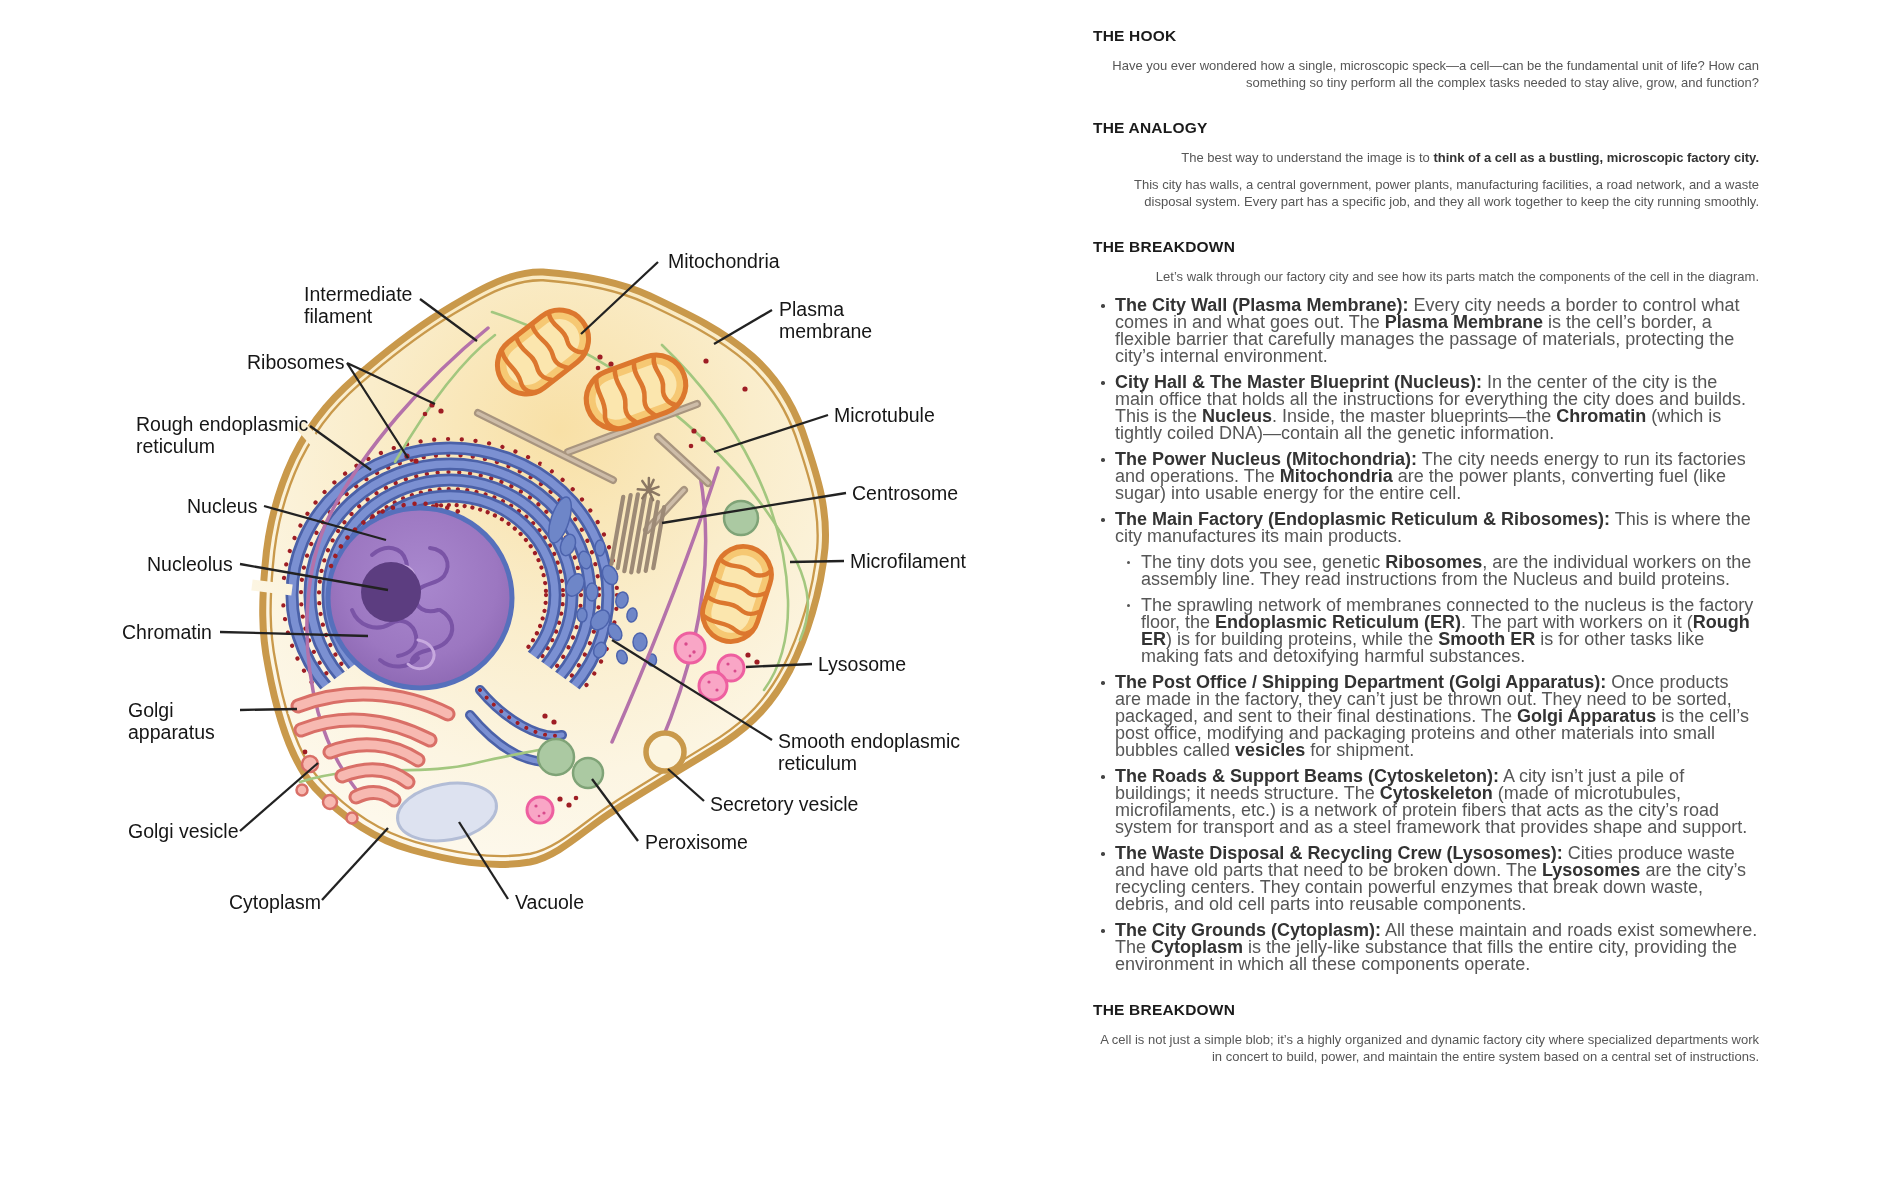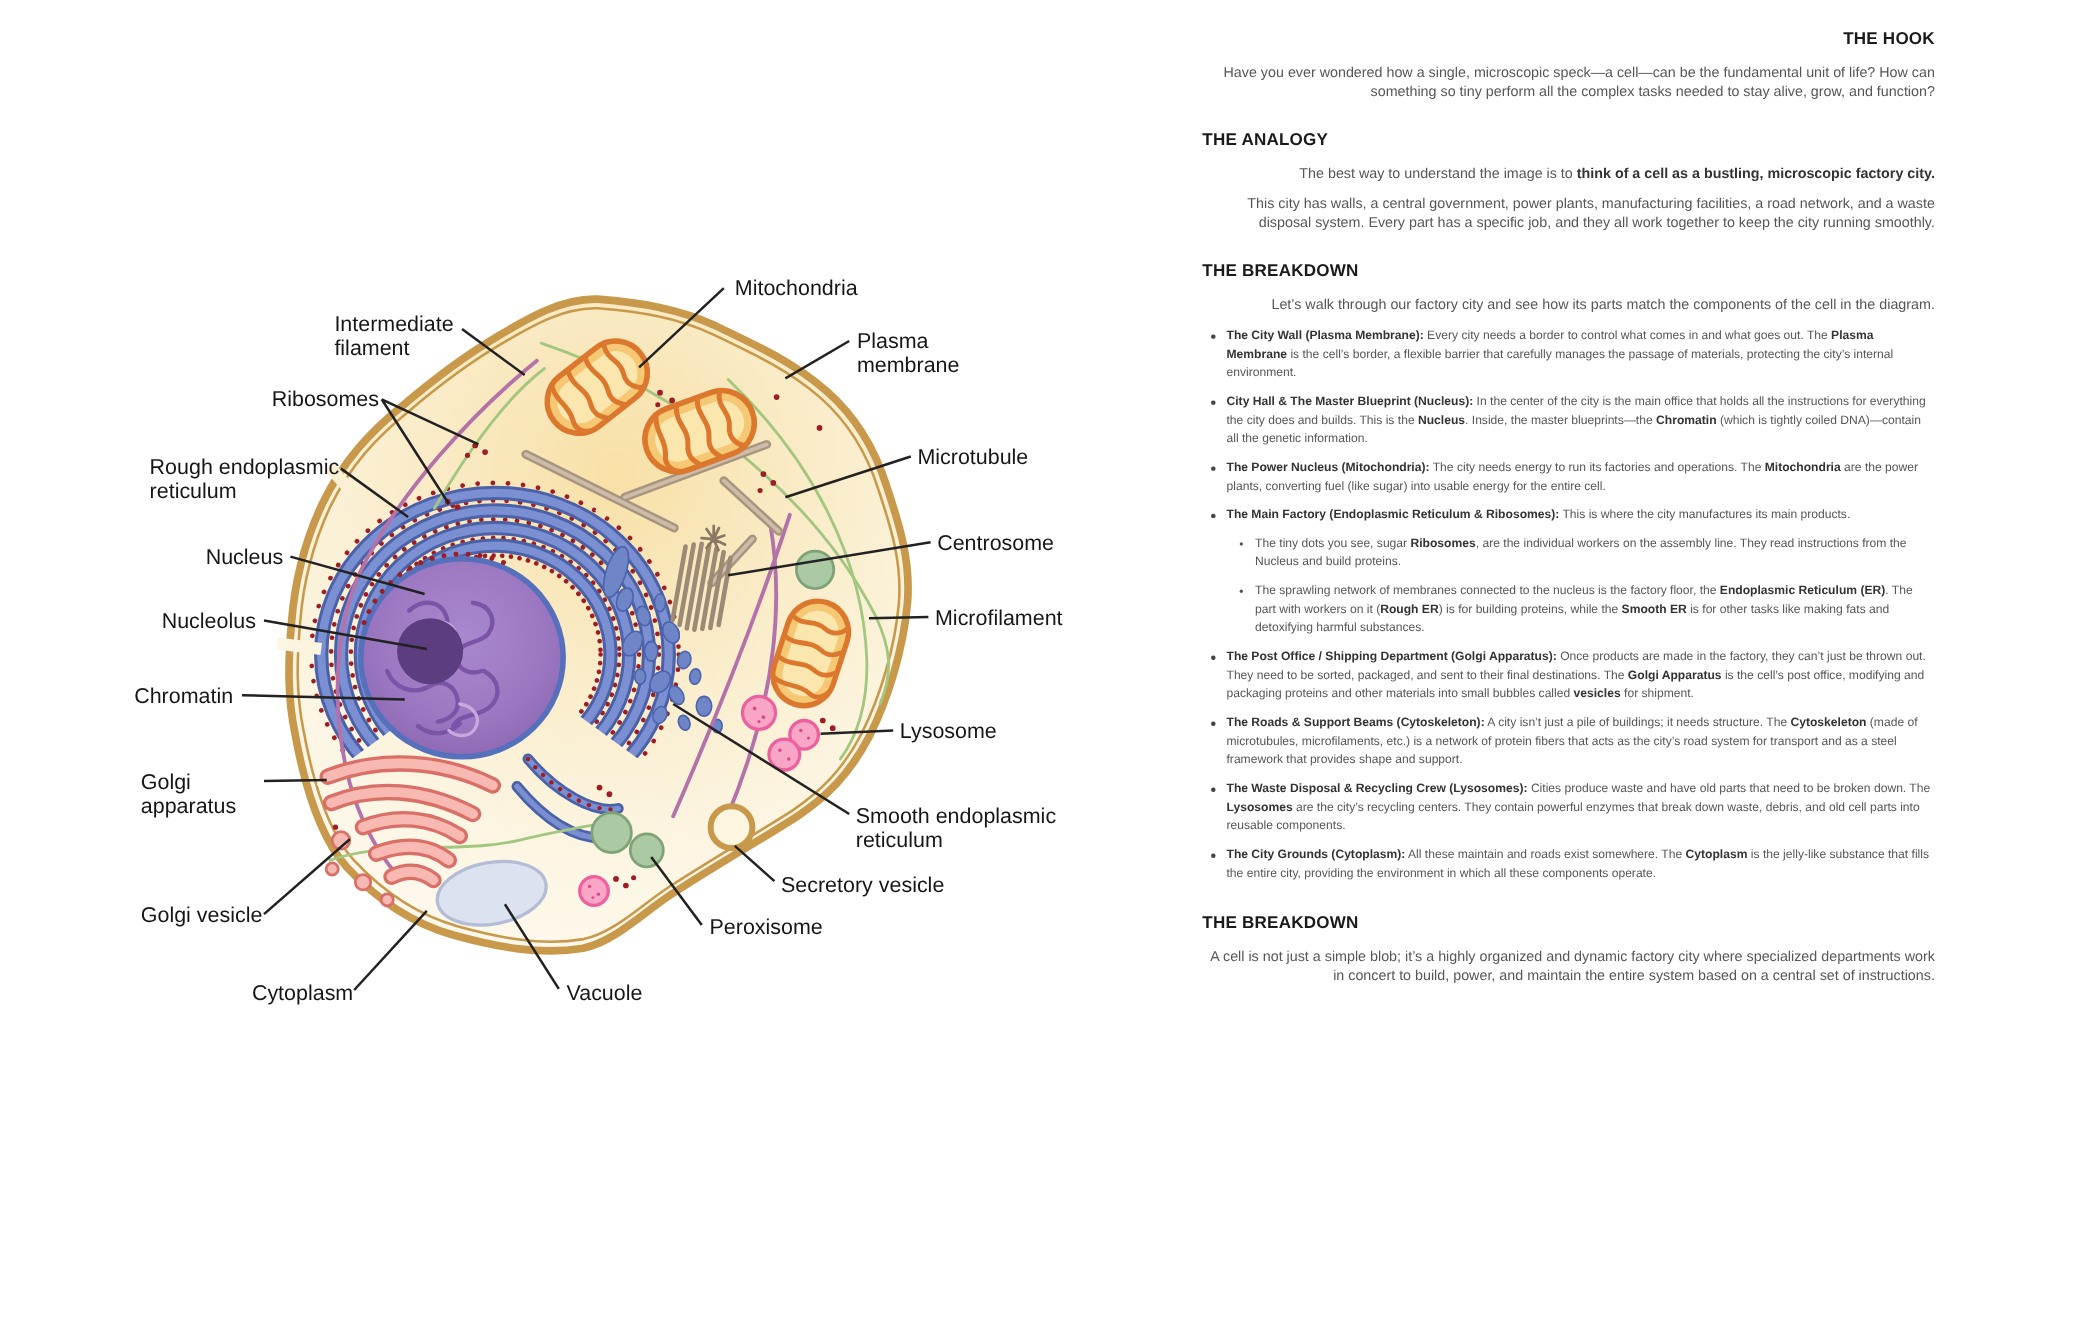--- a/index.html
+++ b/index.html
@@ -1,23 +1,23 @@
 <!DOCTYPE html>
 <html><head>
 <meta charset="utf-8">
 <style>
   html,body{margin:0;padding:0;background:#ffffff;}
   body{width:1900px;height:1200px;font-family:"Liberation Sans",sans-serif;}
   .stage{position:relative;width:1900px;height:1200px;overflow:hidden;background:#fff;}
   .diagram-panel{position:absolute;left:0;top:0;width:1060px;height:1200px;}
   .article{position:absolute;left:1093px;top:0;width:666px;padding-top:27px;}
   .article h3{font-size:15.5px;font-weight:700;color:#1a1a1a;margin:28px 0 12px 0;letter-spacing:.2px;}
-  .article section:first-child h3{margin-top:0;text-align:right;}
+  .article section:first-child h3{margin-top:0;}
   .article p{font-size:13px;line-height:17px;color:#565656;margin:0 0 10px 0;text-align:right;}
-  .runs{font-size:11px;line-height:17px;color:#565656;}
+  .runs{font-size:18px;line-height:17px;color:#565656;}
   span.b{font-weight:700;color:#333333;}
   ul.bullets{list-style:none;margin:12px 0 0 0;padding:0 0 0 6px;}
   ul.bullets > li{position:relative;padding-left:16px;margin-bottom:9px;}
   ul.bullets > li::before{content:"";position:absolute;left:2px;top:7px;width:3.5px;height:3.5px;border-radius:50%;background:#444;}
   ul.sub{margin:9px 0 0 0;padding-left:10px;}
   ul.sub > li{padding-left:16px;}
   ul.sub > li::before{width:3px;height:3px;background:#555;}
   svg text.lbl{font-size:19.5px;fill:#161616;}
   svg .leader{stroke:#222222;stroke-width:2.3;fill:none;}
 </style>
@@ -291,21 +291,21 @@
         <li>
             <div class="runs"><span class="b">City Hall &amp; The Master Blueprint (Nucleus):</span><span> In the center of the city is the main office that holds all the instructions for everything the city does and builds. This is the </span><span class="b">Nucleus</span><span>. Inside, the master blueprints—the </span><span class="b">Chromatin</span><span> (which is tightly coiled DNA)—contain all the genetic information.</span></div>
           </li>
         <li>
             <div class="runs"><span class="b">The Power Nucleus (Mitochondria):</span><span> The city needs energy to run its factories and operations. The </span><span class="b">Mitochondria</span><span> are the power plants, converting fuel (like sugar) into usable energy for the entire cell.</span></div>
           </li>
         <li>
           <div class="runs"><span class="b">The Main Factory (Endoplasmic Reticulum &amp; Ribosomes):</span><span> This is where the city manufactures its main products.</span></div>
           <ul class="bullets sub">
             <li>
-                <div class="runs"><span>The tiny dots you see, sugar </span><span class="b">Ribosomes</span><span>, are the individual workers on the assembly line. They read instructions from the Nucleus and build proteins.</span></div>
+                <div class="runs"><span>The tiny dots you see, genetic </span><span class="b">Ribosomes</span><span>, are the individual workers on the assembly line. They read instructions from the Nucleus and build proteins.</span></div>
               </li>
             <li>
                 <div class="runs"><span>The sprawling network of membranes connected to the nucleus is the factory floor, the </span><span class="b">Endoplasmic Reticulum (ER)</span><span>. The part with workers on it (</span><span class="b">Rough ER</span><span>) is for building proteins, while the </span><span class="b">Smooth ER</span><span> is for other tasks like making fats and detoxifying harmful substances.</span></div>
               </li>
           </ul>
         </li>
         <li>
             <div class="runs"><span class="b">The Post Office / Shipping Department (Golgi Apparatus):</span><span> Once products are made in the factory, they can’t just be thrown out. They need to be sorted, packaged, and sent to their final destinations. The </span><span class="b">Golgi Apparatus</span><span> is the cell’s post office, modifying and packaging proteins and other materials into small bubbles called </span><span class="b">vesicles</span><span> for shipment.</span></div>
           </li>
         <li>

